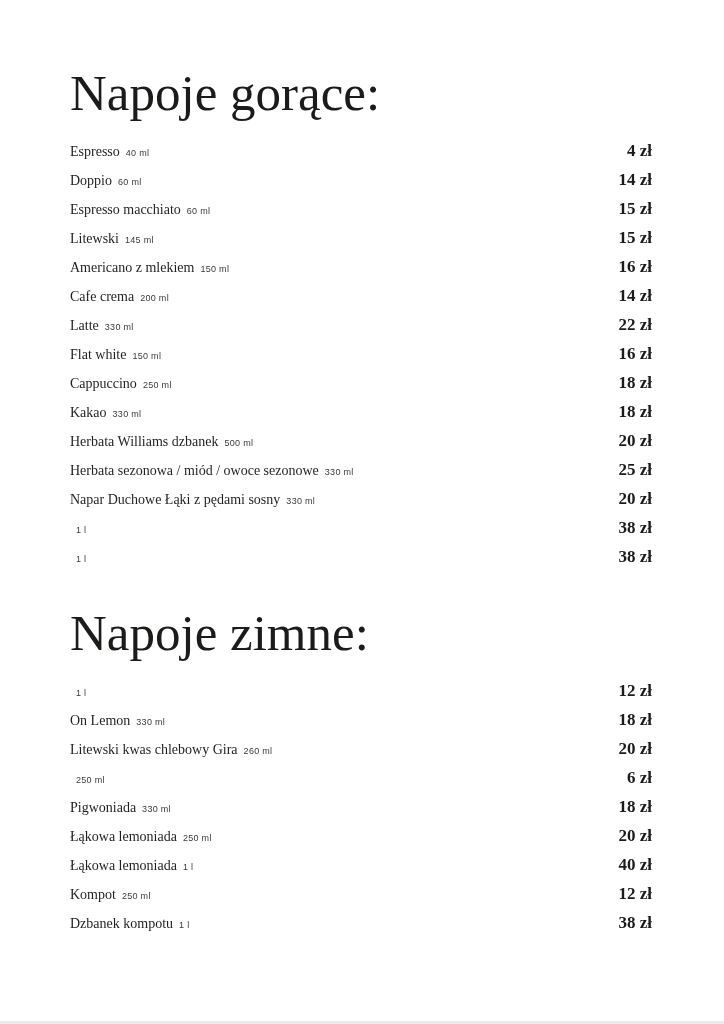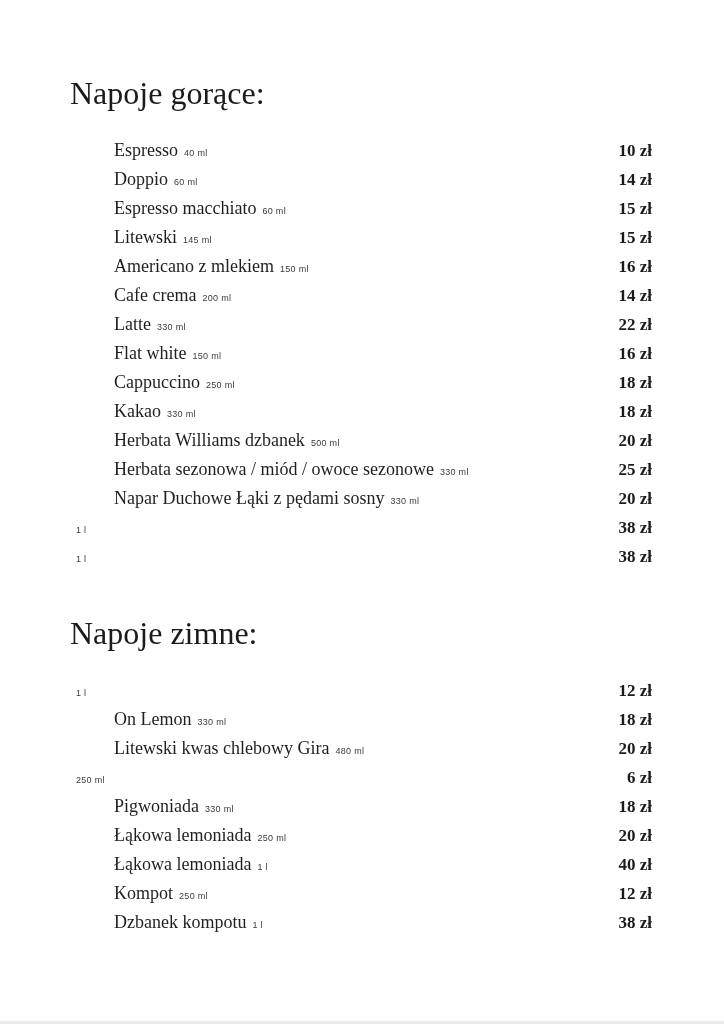--- a/index.html
+++ b/index.html
@@ -14,45 +14,44 @@
     background: #ffffff;
     overflow: hidden;
     font-family: "Liberation Serif", serif;
     color: #211e1e;
   }
   .content {
     padding: 0 72px 0 70px;
   }
   .section-title {
     margin: 0;
-    font-size: 32px;
+    font-size: 51px;
     line-height: 42px;
     font-weight: 400;
     color: #1d1a1a;
   }
   .section-title.first {
     padding-top: 72px;
   }
   .section-title.second {
     padding-top: 41px;
   }
   .rows {
     margin-top: 22px;
   }
   .row {
     display: flex;
     align-items: baseline;
     height: 29px;
   }
   .item-name {
-    font-size: 18px;
+    font-size: 14px;
     line-height: 29px;
     white-space: nowrap;
     color: #211e1e;
-    margin-left: 44px;
   }
   .item-vol {
     font-family: "Liberation Sans", sans-serif;
     font-size: 9px;
     letter-spacing: 0.3px;
     margin-left: 6px;
     color: #3a3a3a;
     white-space: nowrap;
   }
   .spacer {
@@ -79,21 +78,21 @@
 
 <div class="page">
   <div class="content">
 
     <h1 class="section-title first">Napoje gorące:</h1>
     <div class="rows">
   <div class="row">
     <span class="item-name">Espresso</span>
     <span class="item-vol">40 ml</span>
     <span class="spacer"></span>
-    <span class="item-price">10 zł</span>
+    <span class="item-price">4 zł</span>
   </div>
 
   <div class="row">
     <span class="item-name">Doppio</span>
     <span class="item-vol">60 ml</span>
     <span class="spacer"></span>
     <span class="item-price">14 zł</span>
   </div>
 
   <div class="row">
@@ -196,21 +195,21 @@
 
   <div class="row">
     <span class="item-name">On Lemon</span>
     <span class="item-vol">330 ml</span>
     <span class="spacer"></span>
     <span class="item-price">18 zł</span>
   </div>
 
   <div class="row">
     <span class="item-name">Litewski kwas chlebowy Gira</span>
-    <span class="item-vol">480 ml</span>
+    <span class="item-vol">260 ml</span>
     <span class="spacer"></span>
     <span class="item-price">20 zł</span>
   </div>
 
   <div class="row">
     <span class="item-vol">250 ml</span>
     <span class="spacer"></span>
     <span class="item-price">6 zł</span>
   </div>
 

